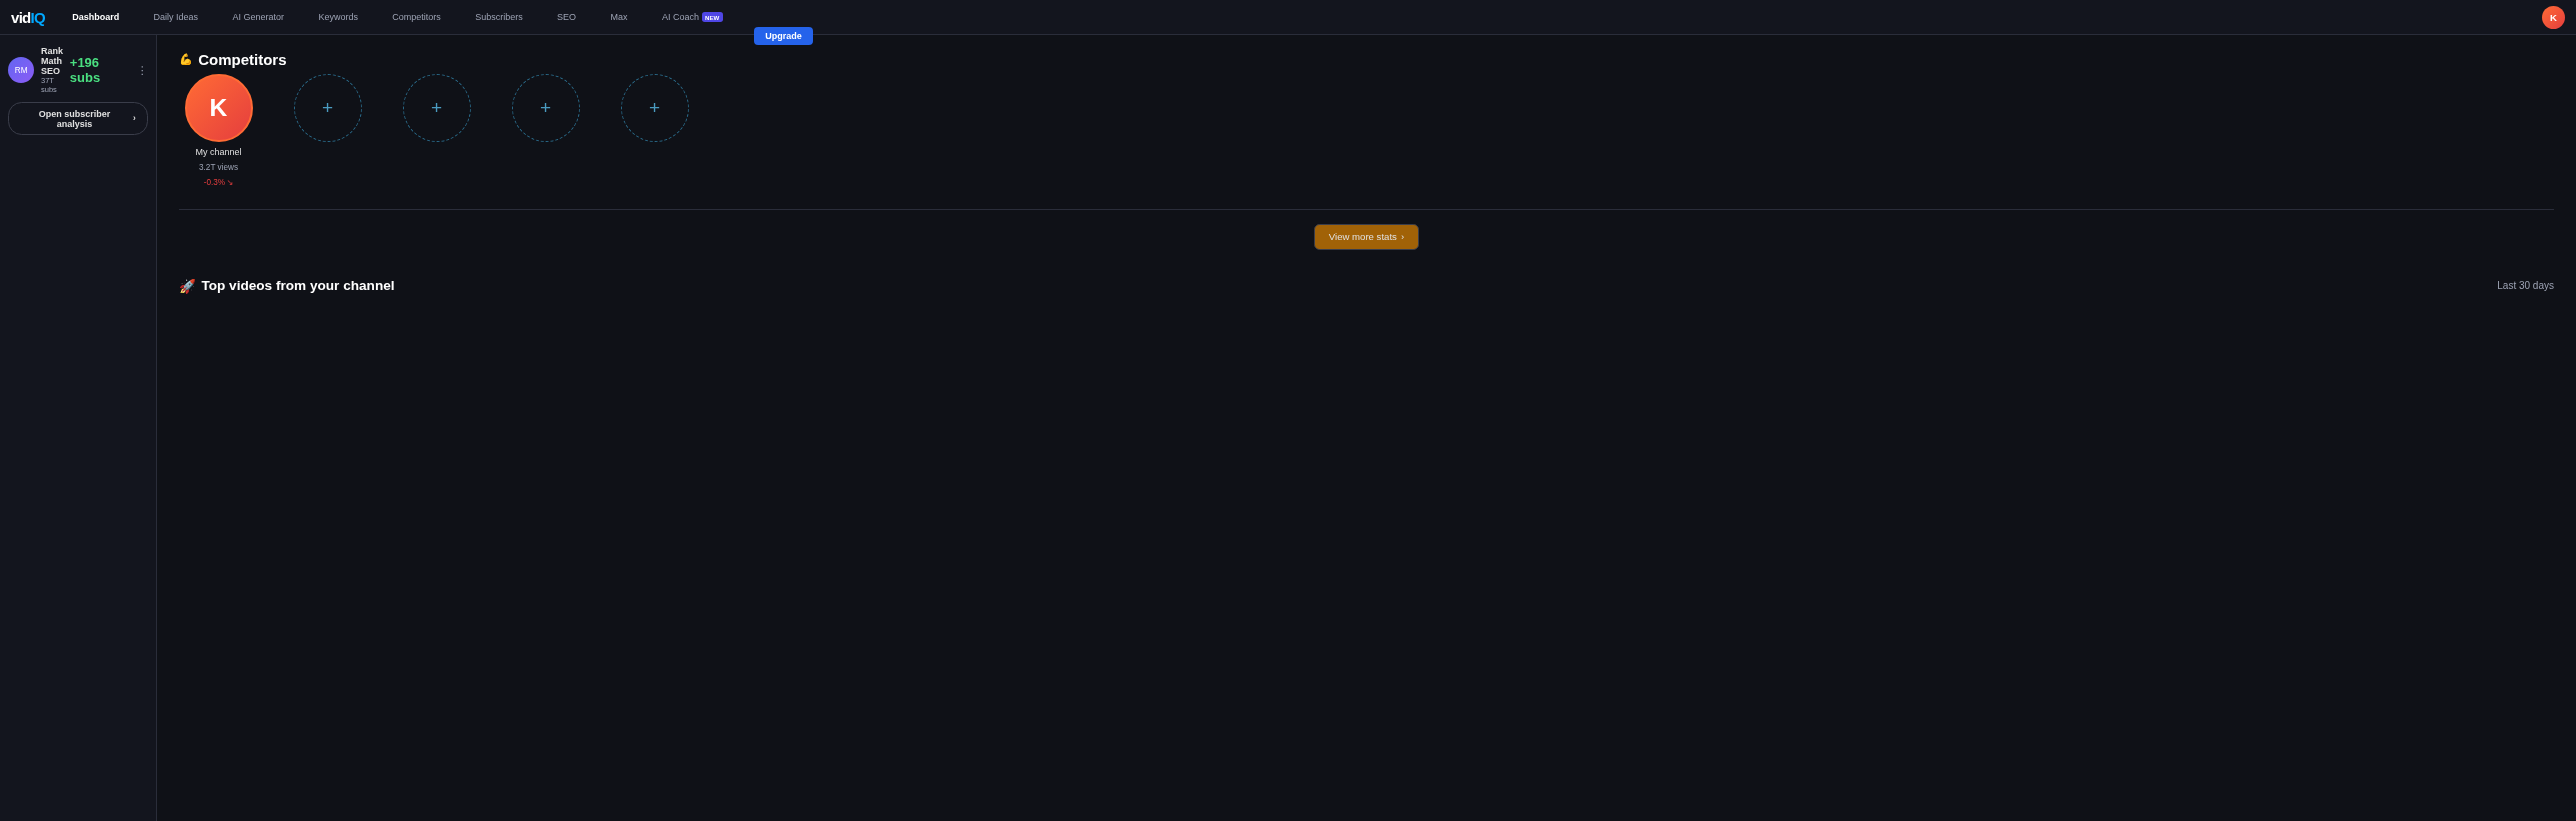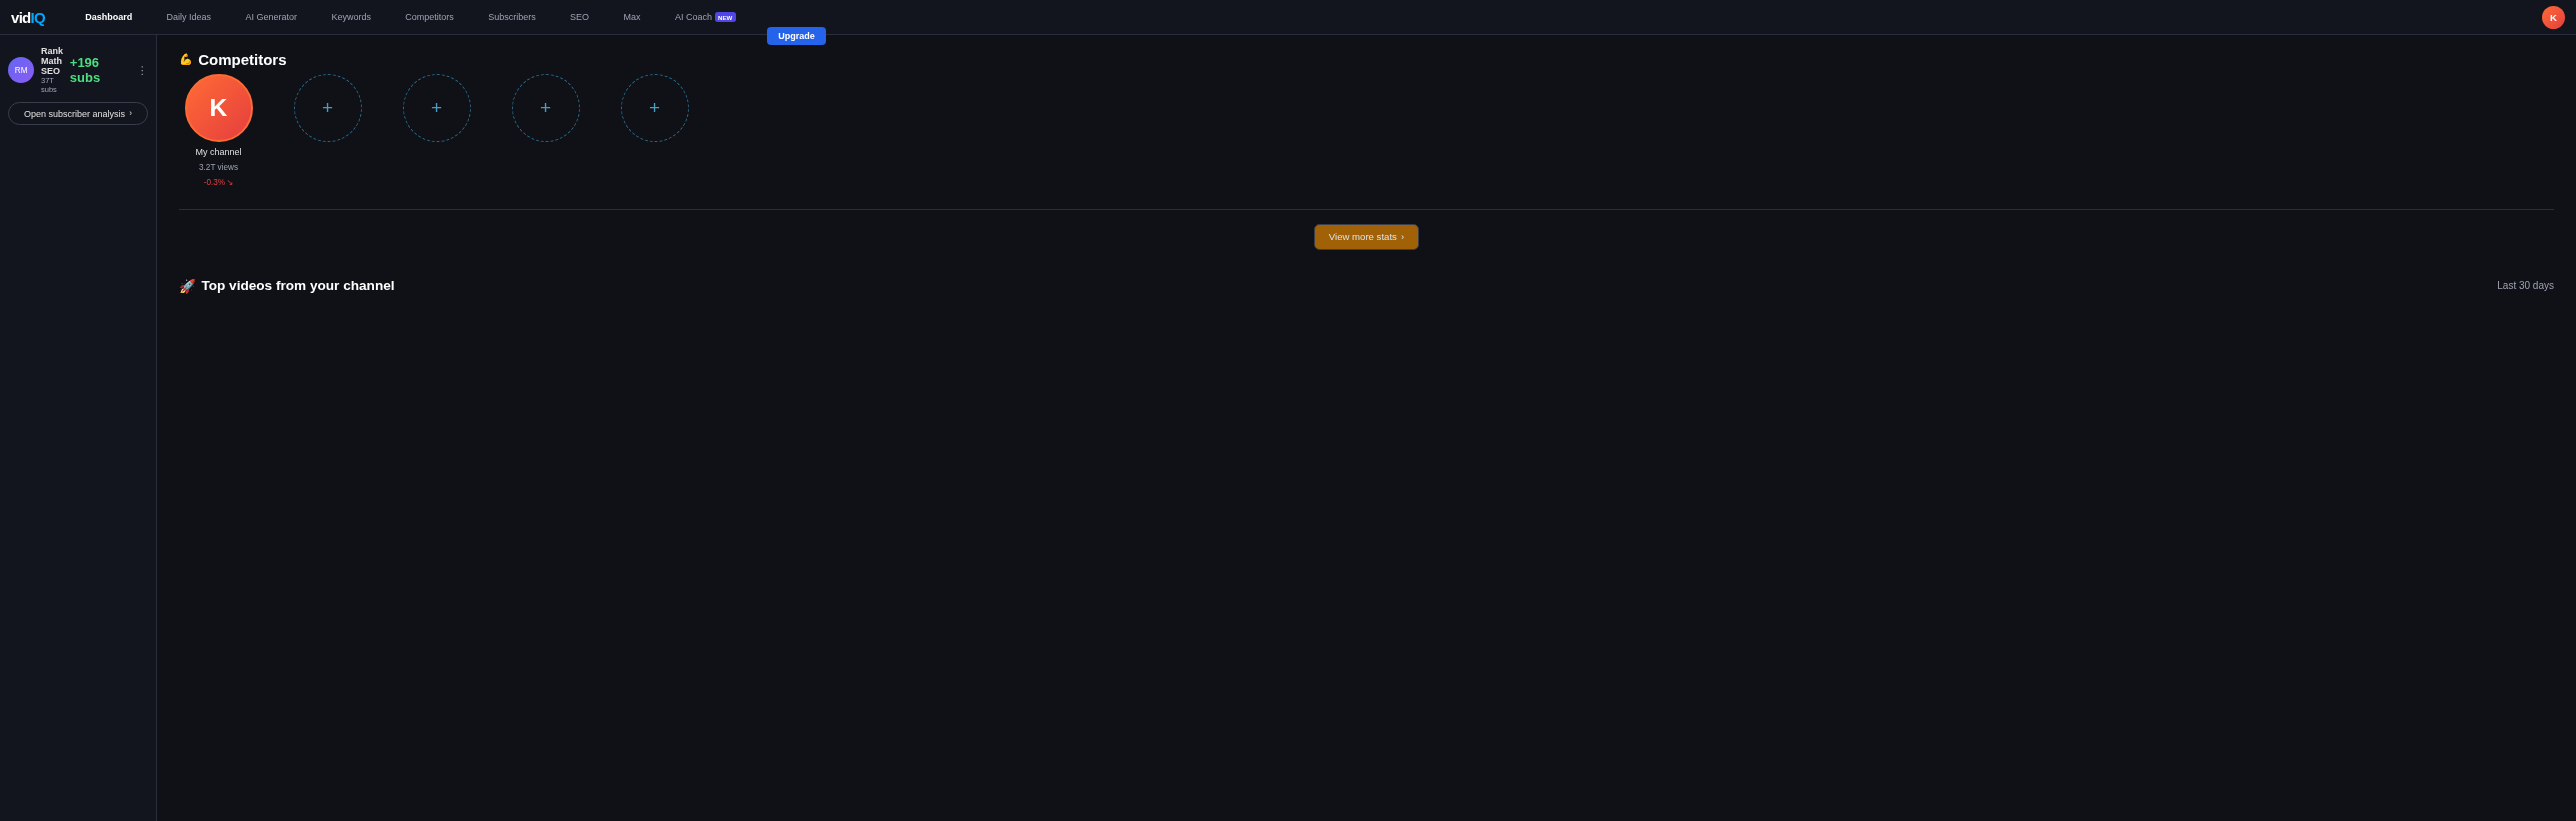--- a/index.html
+++ b/index.html
@@ -21,21 +21,21 @@
       border-bottom: 0.7px solid #2a2d3a;
       position: sticky;
       top: 0;
       z-index: 100;
     }
     .nav-logo {
       color: #00a8ff;
       font-weight: 900;
       font-size: 15px;
       letter-spacing: -0.7px;
-      margin-right: 32px;
+      margin-right: 19px;
       white-space: nowrap;
     }
     .nav-logo span { color: #ffffff; }
     .nav-items {
       display: flex;
       align-items: center;
       gap: 18px;
       flex: 1;
     }
     .nav-item {
@@ -149,20 +149,21 @@
       gap: 4.1px;
       background: transparent;
       border: 0.7px solid #3a3d4a;
       color: #e0e0e0;
       font-size: 9px;
       padding: 5.5px 11px;
       border-radius: 13.6px;
       cursor: pointer;
       width: 100%;
       margin-bottom: 11px;
+      font-weight: bold;
     }
     .open-analysis-btn .arrow { font-size: 8.2px; }
 
     
     .main {
       flex: 1;
       overflow-y: auto;
       padding: 16.4px 22px;
       background: #0f1117;
     }

